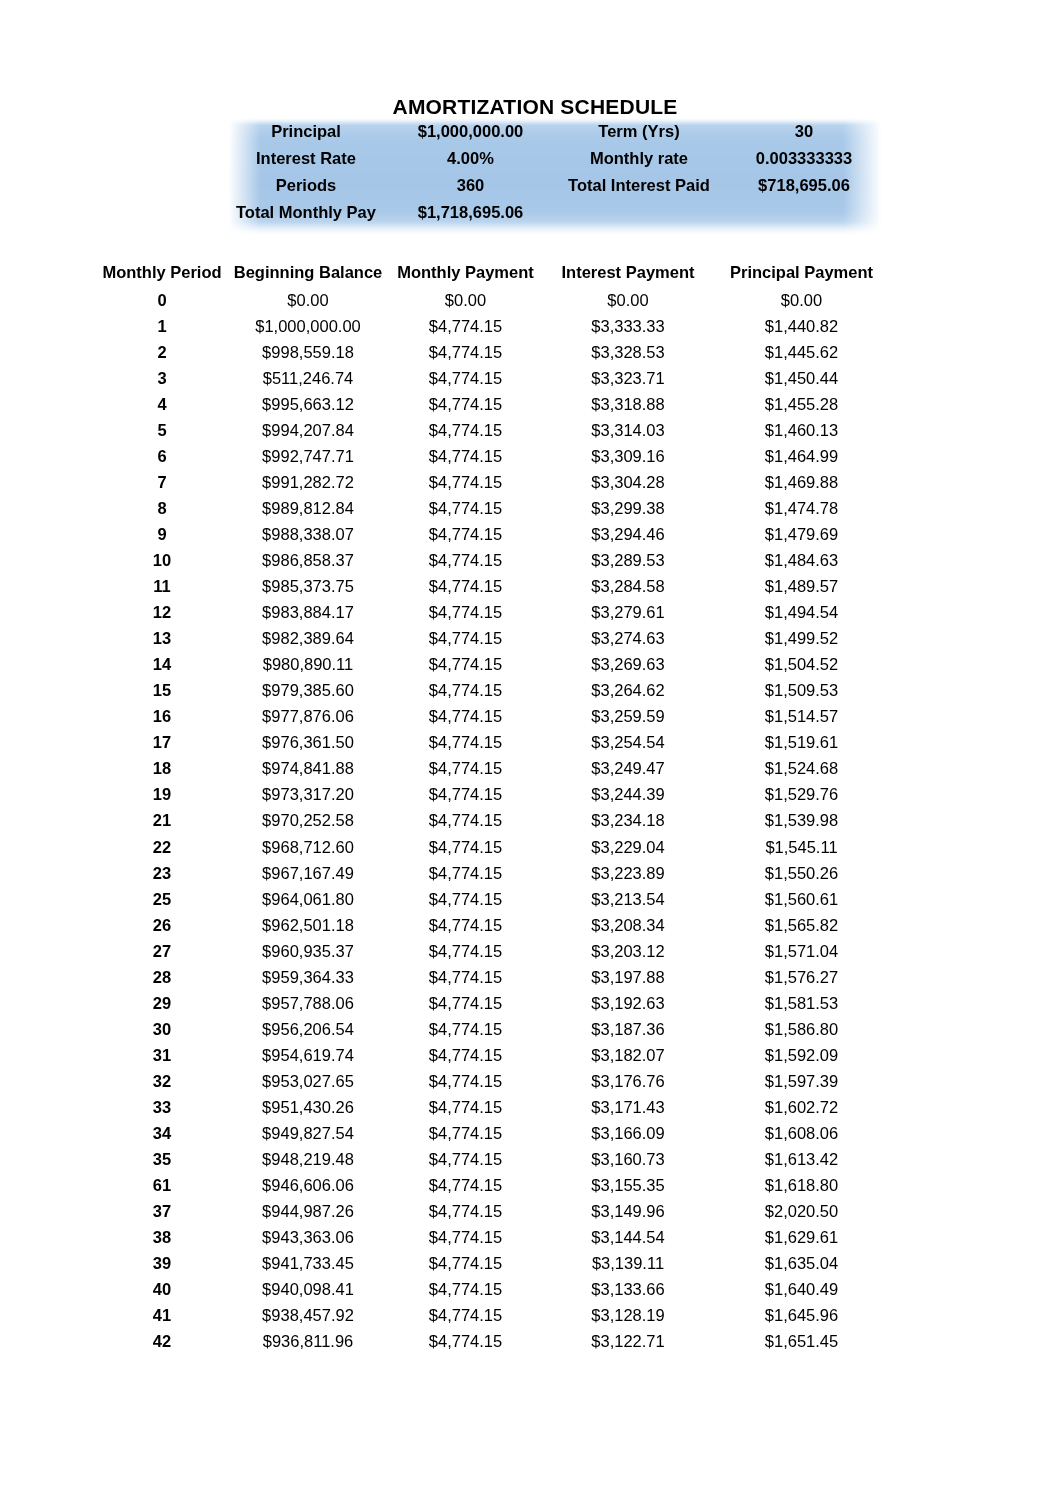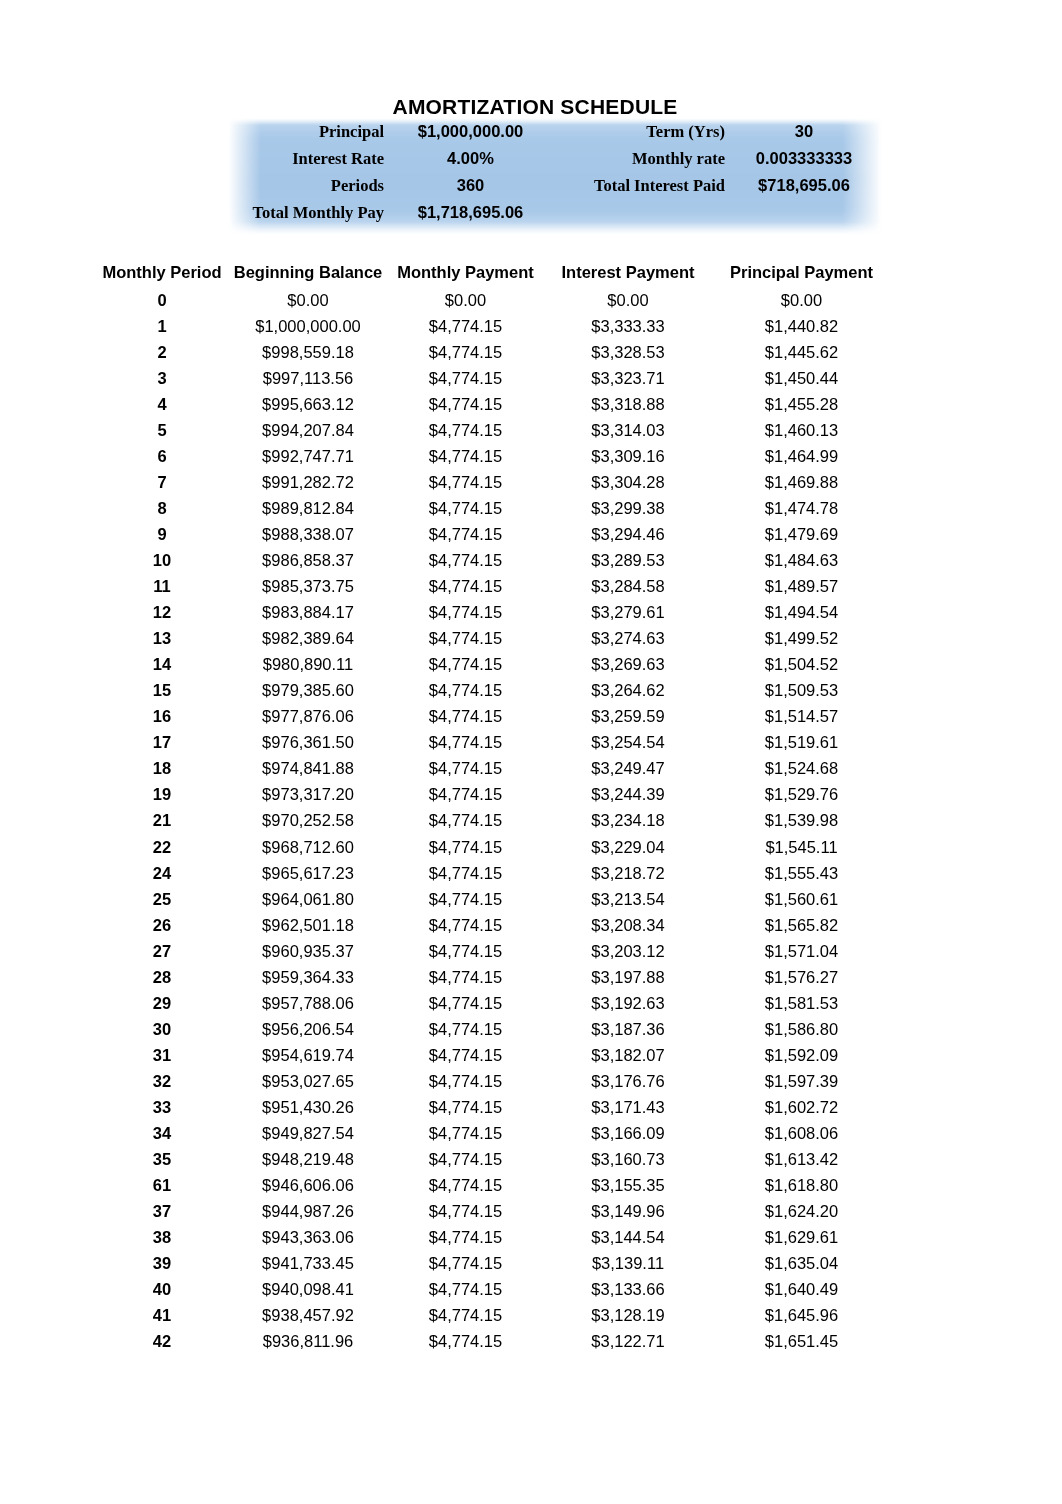--- a/index.html
+++ b/index.html
@@ -70,21 +70,21 @@
     grid-template-columns: 160px 165px 176px 150px;
     row-gap: 0;
   }
   #summary-grid .cell {
     height: 27px;
     line-height: 27px;
     font-size: 16.5px;
     font-weight: bold;
     white-space: nowrap;
   }
-  #summary-grid .lbl { text-align: right; padding-right: 4px; font-family: Liberation Serif, serif; }
+  #summary-grid .lbl { text-align: center; padding-right: 4px; }
   #summary-grid .val { text-align: center; }
 
   
   #schedule {
     position: absolute;
     left: 96px;
     top: 258px;
     width: 794px;
     border-collapse: collapse;
   }
@@ -175,21 +175,21 @@
       </tr>
       <tr>
         <td class="period">2</td>
         <td>$998,559.18</td>
         <td>$4,774.15</td>
         <td>$3,328.53</td>
         <td>$1,445.62</td>
       </tr>
       <tr>
         <td class="period">3</td>
-        <td>$997,113.56</td>
+        <td>$511,246.74</td>
         <td>$4,774.15</td>
         <td>$3,323.71</td>
         <td>$1,450.44</td>
       </tr>
       <tr>
         <td class="period">4</td>
         <td>$995,663.12</td>
         <td>$4,774.15</td>
         <td>$3,318.88</td>
         <td>$1,455.28</td>
@@ -307,25 +307,25 @@
         <td>$1,539.98</td>
       </tr>
       <tr>
         <td class="period">22</td>
         <td>$968,712.60</td>
         <td>$4,774.15</td>
         <td>$3,229.04</td>
         <td>$1,545.11</td>
       </tr>
       <tr>
-        <td class="period">24</td>
-        <td>$965,617.23</td>
-        <td>$4,774.15</td>
-        <td>$3,218.72</td>
-        <td>$1,555.43</td>
+        <td class="period">23</td>
+        <td>$967,167.49</td>
+        <td>$4,774.15</td>
+        <td>$3,223.89</td>
+        <td>$1,550.26</td>
       </tr>
       <tr>
         <td class="period">25</td>
         <td>$964,061.80</td>
         <td>$4,774.15</td>
         <td>$3,213.54</td>
         <td>$1,560.61</td>
       </tr>
       <tr>
         <td class="period">26</td>
@@ -402,21 +402,21 @@
         <td>$946,606.06</td>
         <td>$4,774.15</td>
         <td>$3,155.35</td>
         <td>$1,618.80</td>
       </tr>
       <tr>
         <td class="period">37</td>
         <td>$944,987.26</td>
         <td>$4,774.15</td>
         <td>$3,149.96</td>
-        <td>$1,624.20</td>
+        <td>$2,020.50</td>
       </tr>
       <tr>
         <td class="period">38</td>
         <td>$943,363.06</td>
         <td>$4,774.15</td>
         <td>$3,144.54</td>
         <td>$1,629.61</td>
       </tr>
       <tr>
         <td class="period">39</td>

